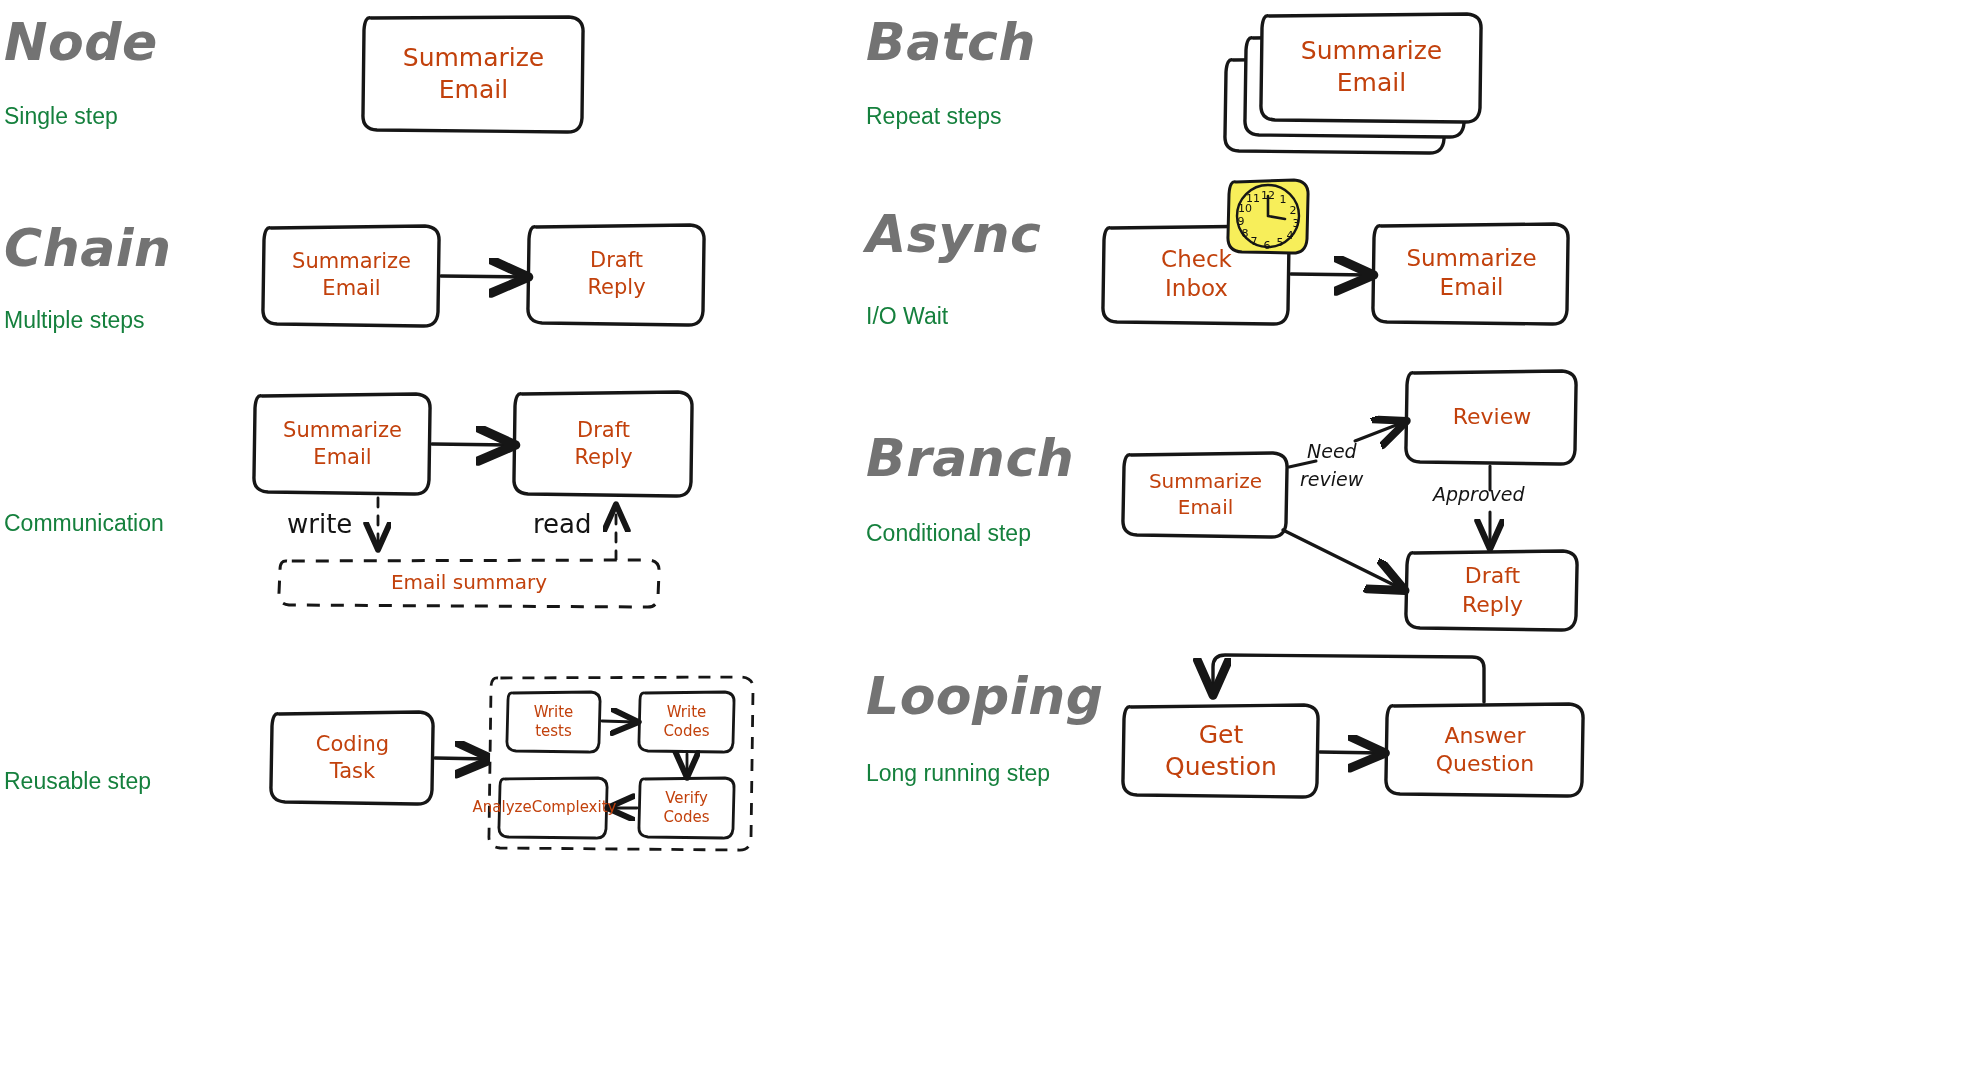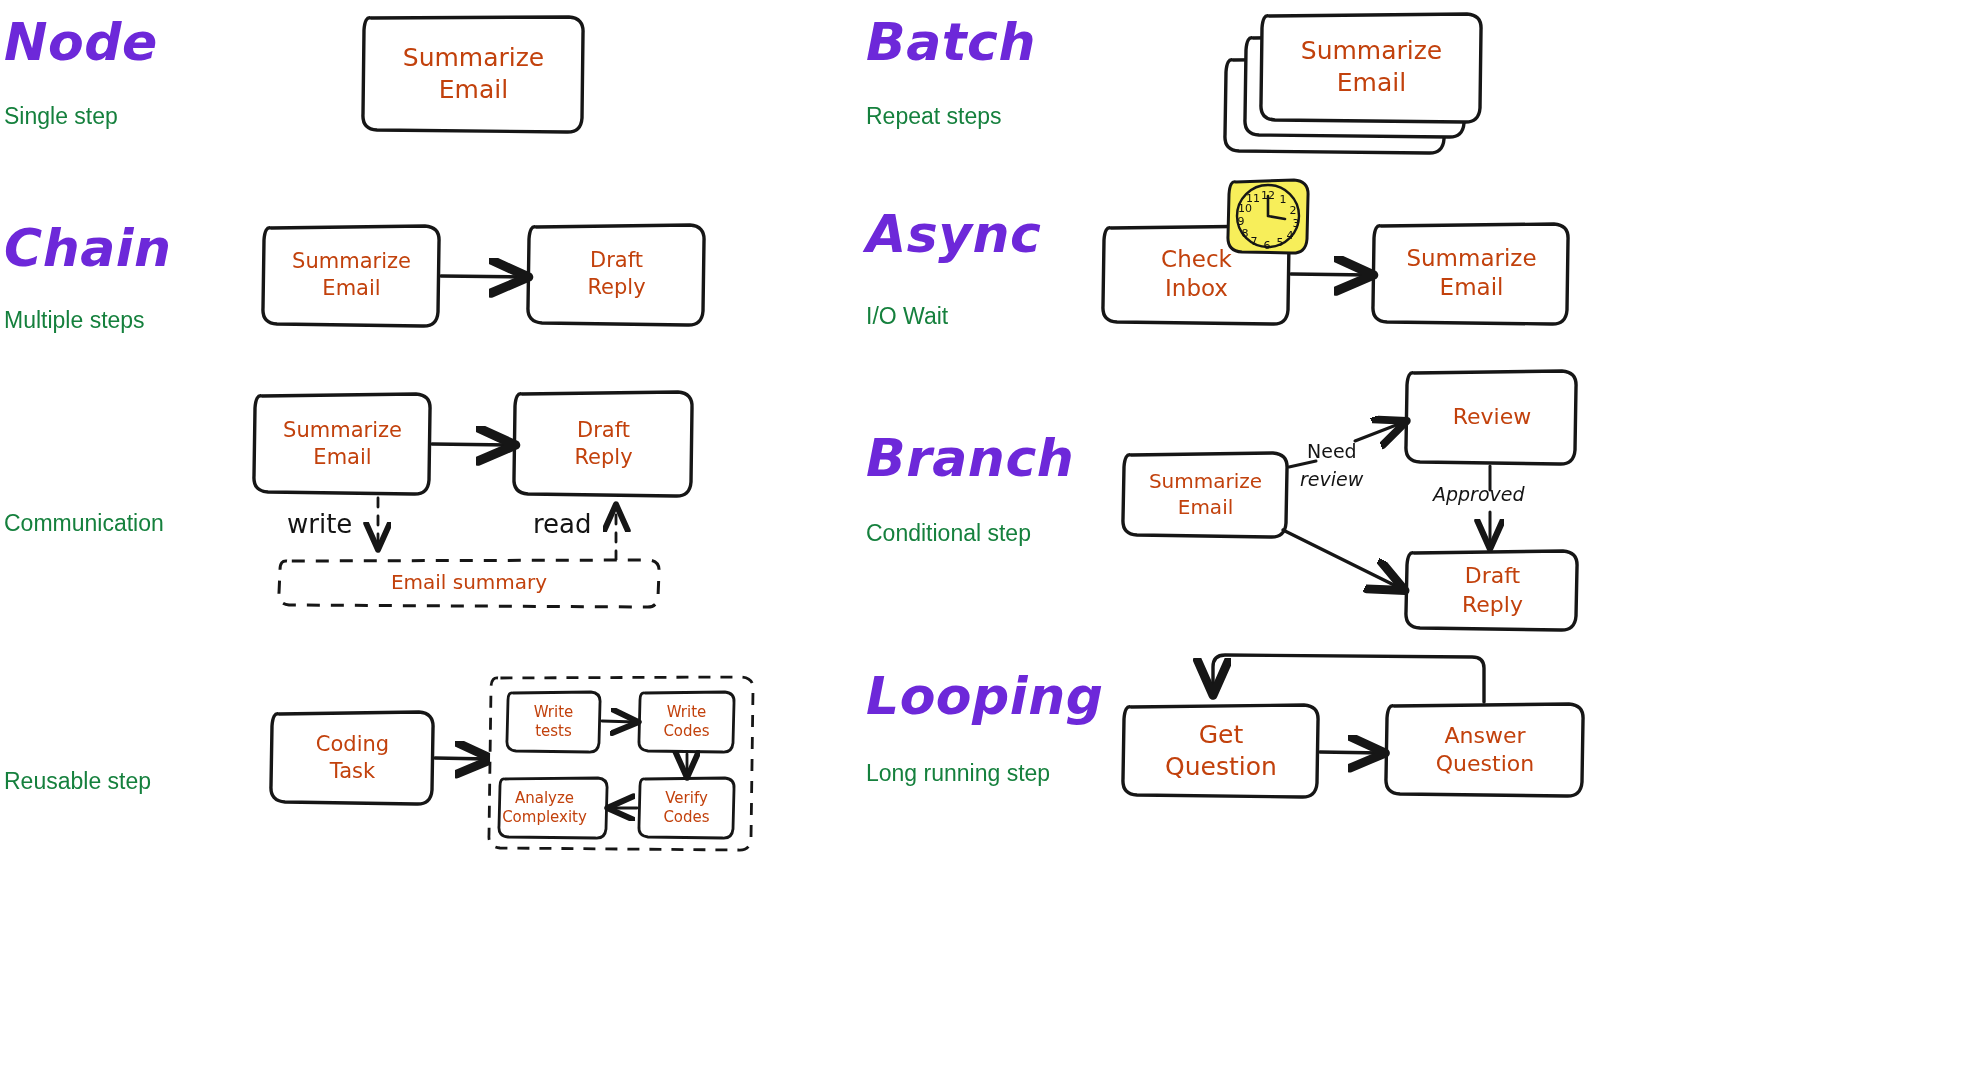--- a/index.html
+++ b/index.html
@@ -2,21 +2,21 @@
 <html><head>
 <meta charset="utf-8">
 <style>
   html,body{margin:0;padding:0;background:#fff;}
   body{width:1980px;height:1089px;position:relative;overflow:hidden;
        font-family:"DejaVu Sans",sans-serif;color:#1a1a1a;}
   .canvas{position:absolute;inset:0;}
   svg.layer{position:absolute;left:0;top:0;width:1980px;height:1089px;overflow:visible;pointer-events:none;}
   .lbl{position:absolute;}
   .title{font-family:"DejaVu Sans",sans-serif;font-weight:700;font-style:italic;
-         font-size:52px;letter-spacing:.5px;color:#6d28d9;white-space:nowrap;}
+         font-size:52px;letter-spacing:.5px;color:#737373;white-space:nowrap;}
   .subtitle{font-family:Liberation Sans, sans-serif;font-size:23px;color:#15803d;white-space:nowrap;}
   .nodetext{position:absolute;display:flex;align-items:center;justify-content:center;
             text-align:center;font-family:"DejaVu Sans",sans-serif;color:#c2410c;
             line-height:1.28;pointer-events:none;}
   .edgelbl{position:absolute;font-family:"DejaVu Sans",sans-serif;color:#141414;white-space:nowrap;}
   .clocknum{font-family:"DejaVu Sans",sans-serif;font-size:11px;fill:#111;}
 </style>
 </head>
 <body>
 
@@ -173,42 +173,42 @@
   <div class="lbl subtitle" style="left:866px;top:520px;">Conditional step</div>
   <div class="nodetext" style="left:1124px;top:453px;width:163px;height:84px;flex-direction:column;font-size:20px;">
     <span>Summarize</span>
     <span>Email</span>
   </div>
   <div class="nodetext" style="left:1407px;top:371px;width:170px;height:93px;font-size:22px;">Review</div>
   <div class="nodetext" style="left:1407px;top:551px;width:171px;height:79px;flex-direction:column;font-size:22px;">
     <span>Draft</span>
     <span>Reply</span>
   </div>
-  <div class="edgelbl" style="left:1307px;top:440px;font-size:19px;">Need</div>
+  <div class="edgelbl" style="left:1307px;top:440px;font-size:19px;font-style:italic;">Need</div>
   <div class="edgelbl" style="left:1300px;top:468px;font-size:19px;font-style:italic;">review</div>
   <div class="edgelbl" style="left:1433px;top:483px;font-size:19px;font-style:italic;">Approved</div>
 
   <div class="lbl subtitle" style="left:4px;top:768px;">Reusable step</div>
   <div class="nodetext" style="left:272px;top:712px;width:161px;height:92px;flex-direction:column;font-size:21px;">
     <span>Coding</span>
     <span>Task</span>
   </div>
   <div class="nodetext" style="left:507px;top:692px;width:93px;height:60px;flex-direction:column;font-size:15px;">
     <span>Write</span>
     <span>tests</span>
   </div>
   <div class="nodetext" style="left:639px;top:692px;width:95px;height:60px;flex-direction:column;font-size:15px;">
     <span>Write</span>
     <span>Codes</span>
   </div>
   <div class="nodetext" style="left:639px;top:778px;width:95px;height:60px;flex-direction:column;font-size:15px;">
     <span>Verify</span>
     <span>Codes</span>
   </div>
-  <div class="nodetext" style="left:499px;top:778px;width:91px;height:60px;flex-direction:column;font-size:15px;">
+  <div class="nodetext" style="left:499px;top:778px;width:91px;height:60px;flex-direction:row;font-size:15px;">
     <span>Analyze</span>
     <span>Complexity</span>
   </div>
 
   <div class="lbl title" style="left:866px;top:666px;">Looping</div>
   <div class="lbl subtitle" style="left:866px;top:760px;">Long running step</div>
   <div class="nodetext" style="left:1124px;top:705px;width:194px;height:92px;flex-direction:column;font-size:25px;">
     <span>Get</span>
     <span>Question</span>
   </div>

